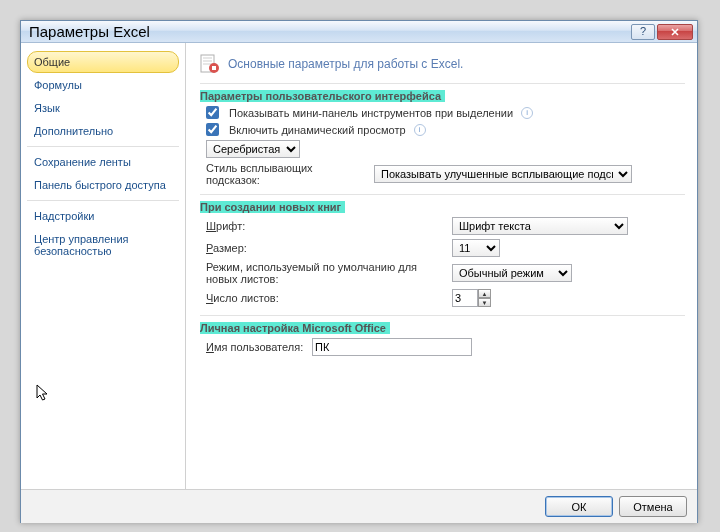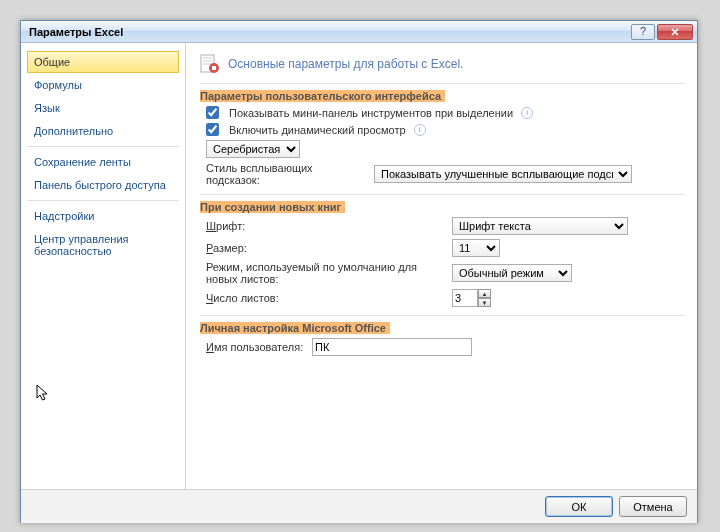--- a/index.html
+++ b/index.html
@@ -1,35 +1,35 @@
 <!DOCTYPE html>
 <html><head>
 <meta charset="utf-8">
 <style>
   * { box-sizing: border-box; font-family: "Segoe UI", Tahoma, sans-serif; font-size: 11px; }
   body { margin: 0; background: #d8d8d8; width: 720px; height: 532px; overflow: hidden; position: relative; }
   .window { position: absolute; left: 20px; top: 20px; width: 678px; height: 503px; background: #fff; border: 1px solid #6b8aab; box-shadow: 0 0 6px rgba(0,0,0,.3); }
   .titlebar { height: 22px; background: linear-gradient(#f6f9fd,#d7e5f5 45%,#c3d8ef 46%,#d7e5f5); border-bottom: 1px solid #a7bdd6; display: flex; align-items: center; padding: 0 4px; }
-  .title { flex: 1; font-size: 11px; color: #000; padding-left: 4px; font-weight: bold; }
+  .title { flex: 1; font-size: 15px; color: #000; padding-left: 4px; }
   .winbtn { width: 24px; height: 16px; margin-left: 2px; border: 1px solid #7a95b4; background: linear-gradient(#f2f6fb,#d8e4f2); display: flex; align-items: center; justify-content: center; border-radius: 2px; }
   .close { background: linear-gradient(#e9a3a3,#d86b6b 45%,#c84545 46%,#d86b6b); border-color: #a84444; color: #fff; width: 36px; }
   .close svg, .winbtn svg { width: 10px; height: 10px; }
   .body { display: flex; height: 446px; }
   .sidebar { width: 165px; border-right: 1px solid #d0d0d0; padding: 8px 6px 6px 6px; background: #fff; }
-  .sidebar-item { padding: 4px 6px; color: #1a4e8a; border: 1px solid transparent; border-radius: 0; margin-bottom: 1px; cursor: pointer; }
+  .sidebar-item { padding: 4px 6px; color: #1a4e8a; border: 1px solid transparent; border-radius: 10px; margin-bottom: 1px; cursor: pointer; }
   .sidebar-item.active { background: linear-gradient(#fff6cc,#ffe680); border: 1px solid #e3c23d; color: #333; }
   .sidebar-item.highlighted { position: relative; }
   .sidebar-item.highlighted::after { content: ""; position: absolute; left: -4px; top: -3px; right: 60px; bottom: -3px; border: 3px solid #d13030; border-radius: 10px; pointer-events: none; }
   .sep { border-top: 1px solid #e0e0e0; margin: 4px 0; }
   .main { flex: 1; overflow: auto; padding: 10px 12px 10px 14px; color: #333; }
   .header { display: flex; align-items: center; gap: 8px; margin-bottom: 0; }
   .header .icon-box { width: 20px; height: 22px; }
   .header-title { font-size: 12px; color: #5a7db3; }
   .group { border-top: 1px solid #e3e3e3; padding-top: 6px; margin-top: 8px; }
-  .group-title-wrap { background: #fdba74; margin-top: -14px; padding: 0 4px 0 0; display: inline-block; text-align: center; }
+  .group-title-wrap { background: #5eead4; margin-top: -14px; padding: 0 4px 0 0; display: inline-block; text-align: center; }
   .group-title { font-weight: bold; color: #555; font-size: 11px; }
   .row { display: flex; align-items: center; margin: 4px 0; gap: 6px; }
   .indent { padding-left: 6px; }
   label.lbl { color: #333; }
   .u { text-decoration: underline; }
   input[type=checkbox] { accent-color: #3a74b8; margin: 0 4px 0 0; width: 13px; height: 13px; }
   select, input[type=text] { border: 1px solid #abadb3; background: #fff; padding: 1px 2px; font-size: 11px; height: 18px; }
   select { background: linear-gradient(#fff,#eee); }
   .spin { display: inline-flex; align-items: center; }
   .spin input { width: 26px; text-align: left; height: 18px; }

